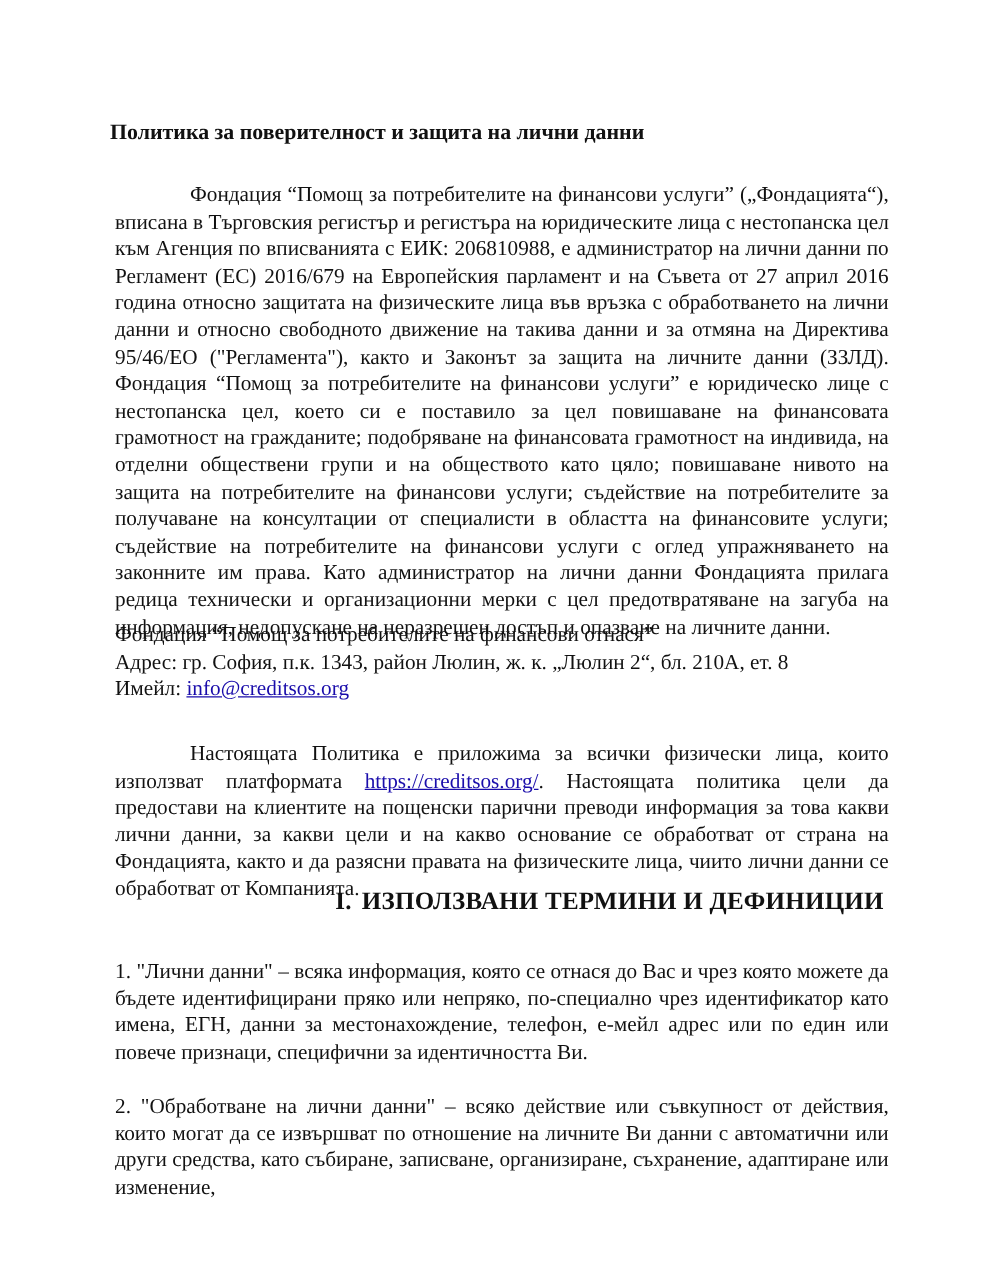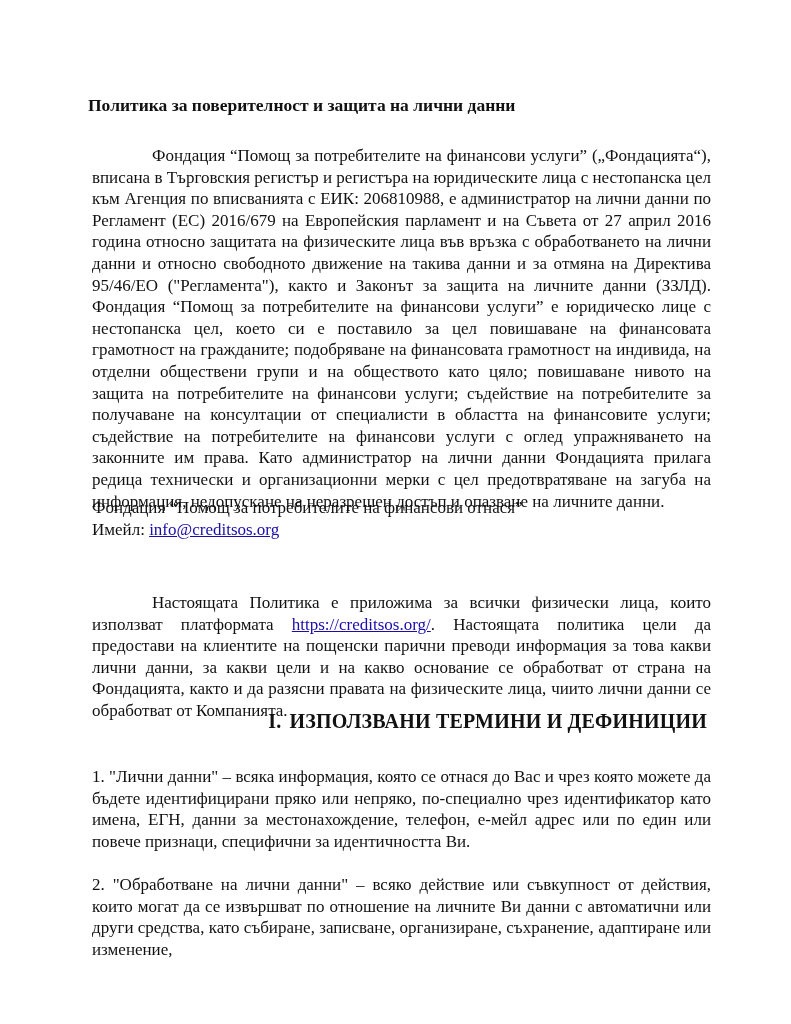--- a/index.html
+++ b/index.html
@@ -23,20 +23,21 @@
 <body>
 
 <div class="page">
 
   <div class="title">Политика за поверителност и защита на лични данни</div>
 
   <p class="p indent lastleft" style="top:141px;">Фондация “Помощ за потребителите на финансови услуги” („Фондацията“), вписана в Търговския регистър и регистъра на юридическите лица с нестопанска цел към Агенция по вписванията с ЕИК: 206810988, е администратор на лични данни по Регламент (ЕС) 2016/679 на Европейския парламент и на Съвета от 27 април 2016 година относно защитата на физическите лица във връзка с обработването на лични данни и относно свободното движение на такива данни и за отмяна на Директива 95/46/ЕО ("Регламента"), както и Законът за защита на личните данни (ЗЗЛД). Фондация “Помощ за потребителите на финансови услуги” е юридическо лице с нестопанска цел, което си е поставило за цел повишаване на финансовата грамотност на гражданите; подобряване на финансовата грамотност на индивида, на отделни обществени групи и на обществото като цяло; повишаване нивото на защита на потребителите на финансови услуги; съдействие на потребителите за получаване на консултации от специалисти в областта на финансовите услуги; съдействие на потребителите на финансови услуги с оглед упражняването на законните им права. Като администратор на лични данни Фондацията прилага редица технически и организационни мерки с цел предотвратяване на загуба на информация, недопускане на неразрешен достъп и опазване на личните данни.</p>
 
   <div class="p" style="top:493px; text-align:left;">
     <span class="line">Фондация “Помощ за потребителите на финансови отнася”</span>
+    <span class="line">Адрес: гр. София, п.к. 1343, район Люлин, ж. к. „Люлин 2“, бл. 210А, ет. 8</span>
     <span class="line"><span>Имейл: </span><a href="#">info@creditsos.org</a></span>
   </div>
 
   <p class="p indent lastleft" style="top:588px;"><span>Настоящата Политика е приложима за всички физически лица, които използват платформата </span><a href="#">https://creditsos.org/</a><span>. Настоящата политика цели да предостави на клиентите на пощенски парични преводи информация за това какви лични данни, за какви цели и на какво основание се обработват от страна на Фондацията, както и да разясни правата на физическите лица, чиито лични данни се обработват от Компанията.</span></p>
 
   <div class="h1"><span class="num">I.</span><span>ИЗПОЛЗВАНИ ТЕРМИНИ И ДЕФИНИЦИИ</span></div>
 
   <p class="p lastleft" style="top:762px;">1. "Лични данни" – всяка информация, която се отнася до Вас и чрез която можете да бъдете идентифицирани пряко или непряко, по-специално чрез идентификатор като имена, ЕГН, данни за местонахождение, телефон, е-мейл адрес или по един или повече признаци, специфични за идентичността Ви.</p>
 
   <p class="p" style="top:870px;">2. "Обработване на лични данни" – всяко действие или съвкупност от действия, които могат да се извършват по отношение на личните Ви данни с автоматични или други средства, като събиране, записване, организиране, съхранение, адаптиране или изменение,</p>

